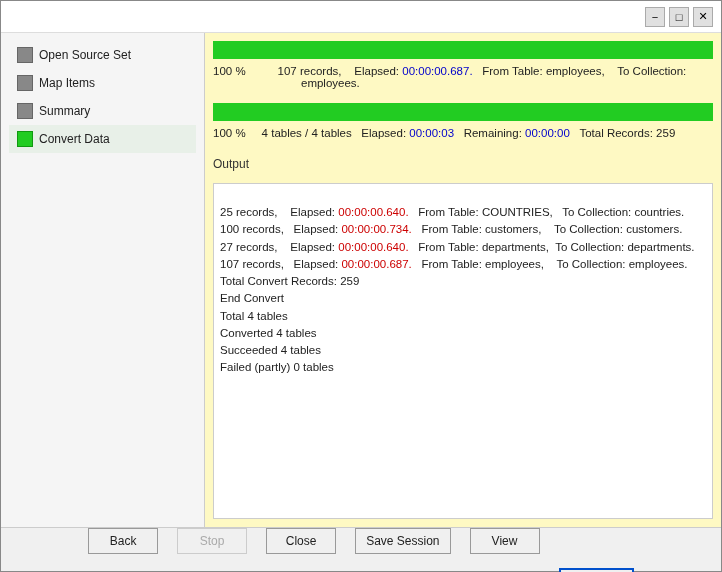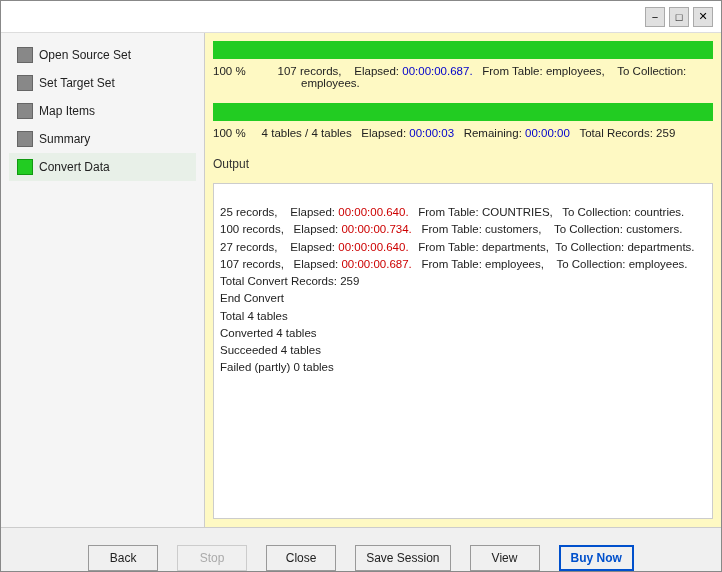--- a/index.html
+++ b/index.html
@@ -135,21 +135,21 @@
     }
     .output-line {
       white-space: nowrap;
     }
     .output-line span.red { color: #cc0000; }
     .footer {
       height: 44px;
       background: #f0f0f0;
       border-top: 1px solid #ccc;
       display: flex;
-      align-items: flex-end;
+      align-items: flex-start;
       justify-content: center;
       gap: 19px;
       flex-shrink: 0;
       padding: 0 8px;
     }
     .footer-btn {
       min-width: 70px;
       height: 26px;
       background: #f0f0f0;
       border: 1px solid #999;
@@ -181,24 +181,20 @@
     <button class="title-bar-btn">□</button>
     <button class="title-bar-btn">✕</button>
   </div>
 
   <div class="content-area">
 
     <div class="sidebar">
       <div class="sidebar-item">
         <div class="sidebar-icon"></div>
         <span class="sidebar-label">Open Source Set</span>
-      </div>
-      <div class="sidebar-item">
-        <div class="sidebar-icon"></div>
-        <span class="sidebar-label">Set Target Set</span>
       </div>
       <div class="sidebar-item">
         <div class="sidebar-icon"></div>
         <span class="sidebar-label">Map Items</span>
       </div>
       <div class="sidebar-item">
         <div class="sidebar-icon"></div>
         <span class="sidebar-label">Summary</span>
       </div>
       <div class="sidebar-item active">

